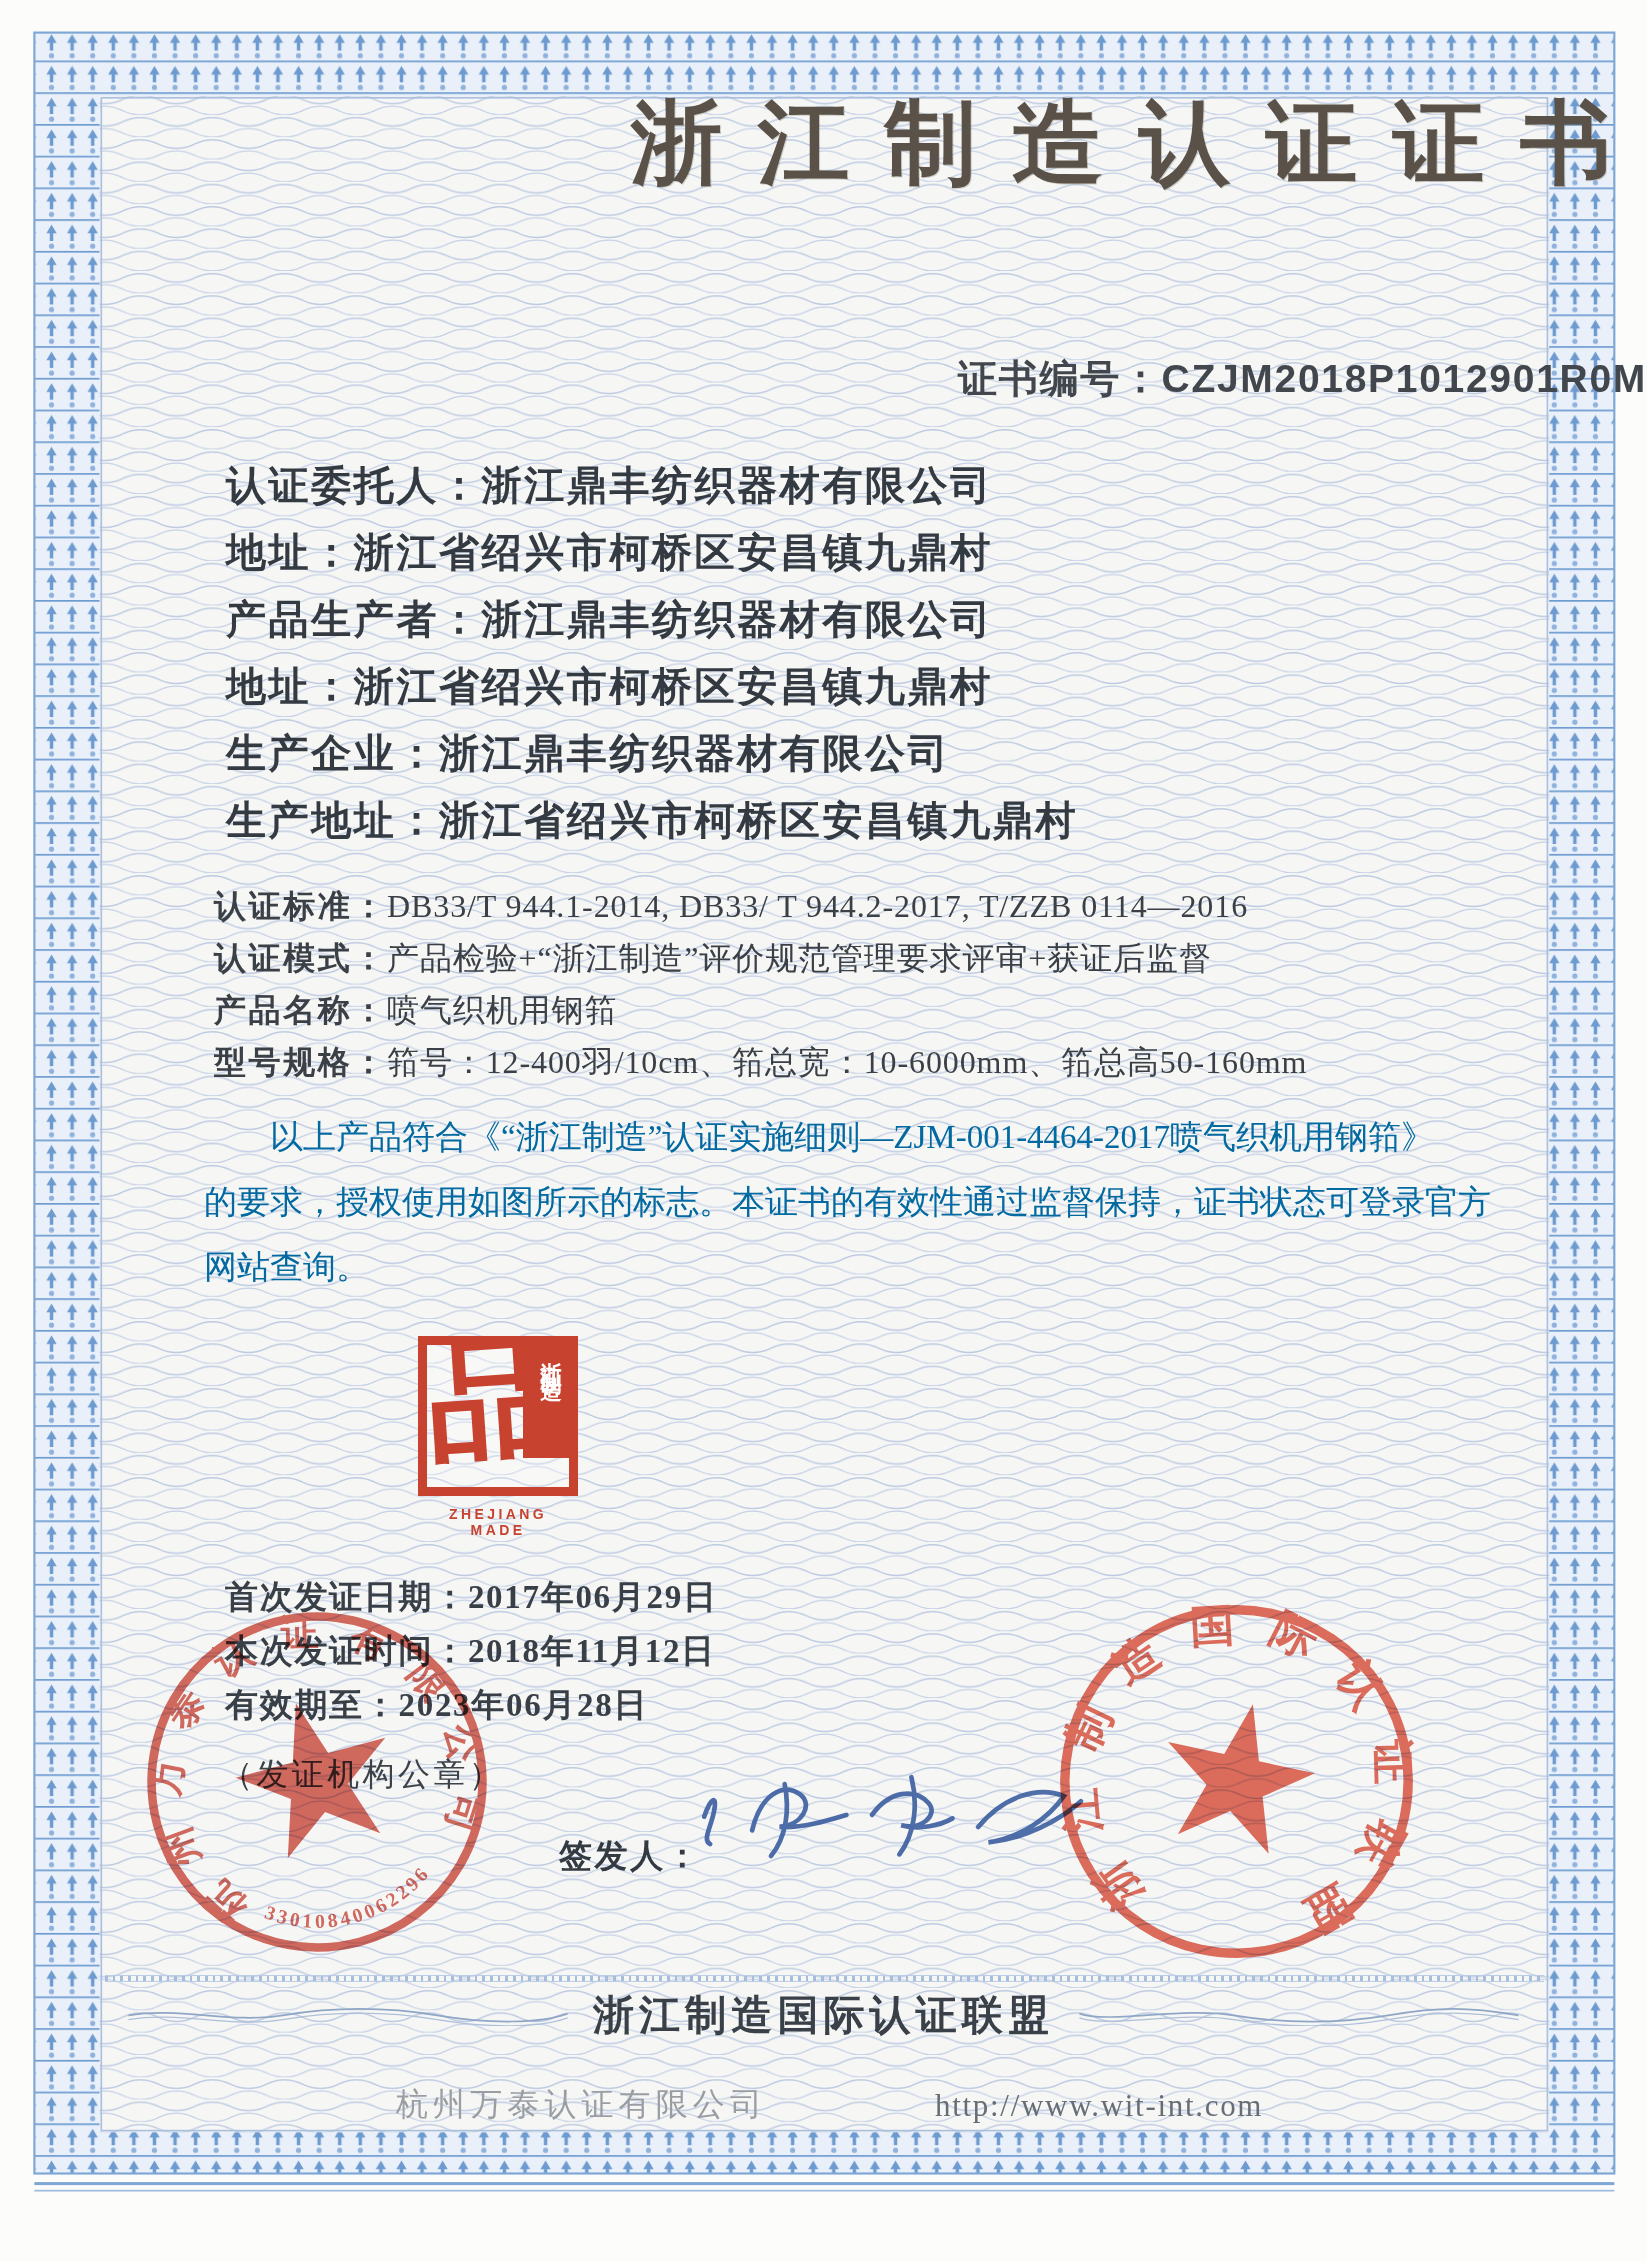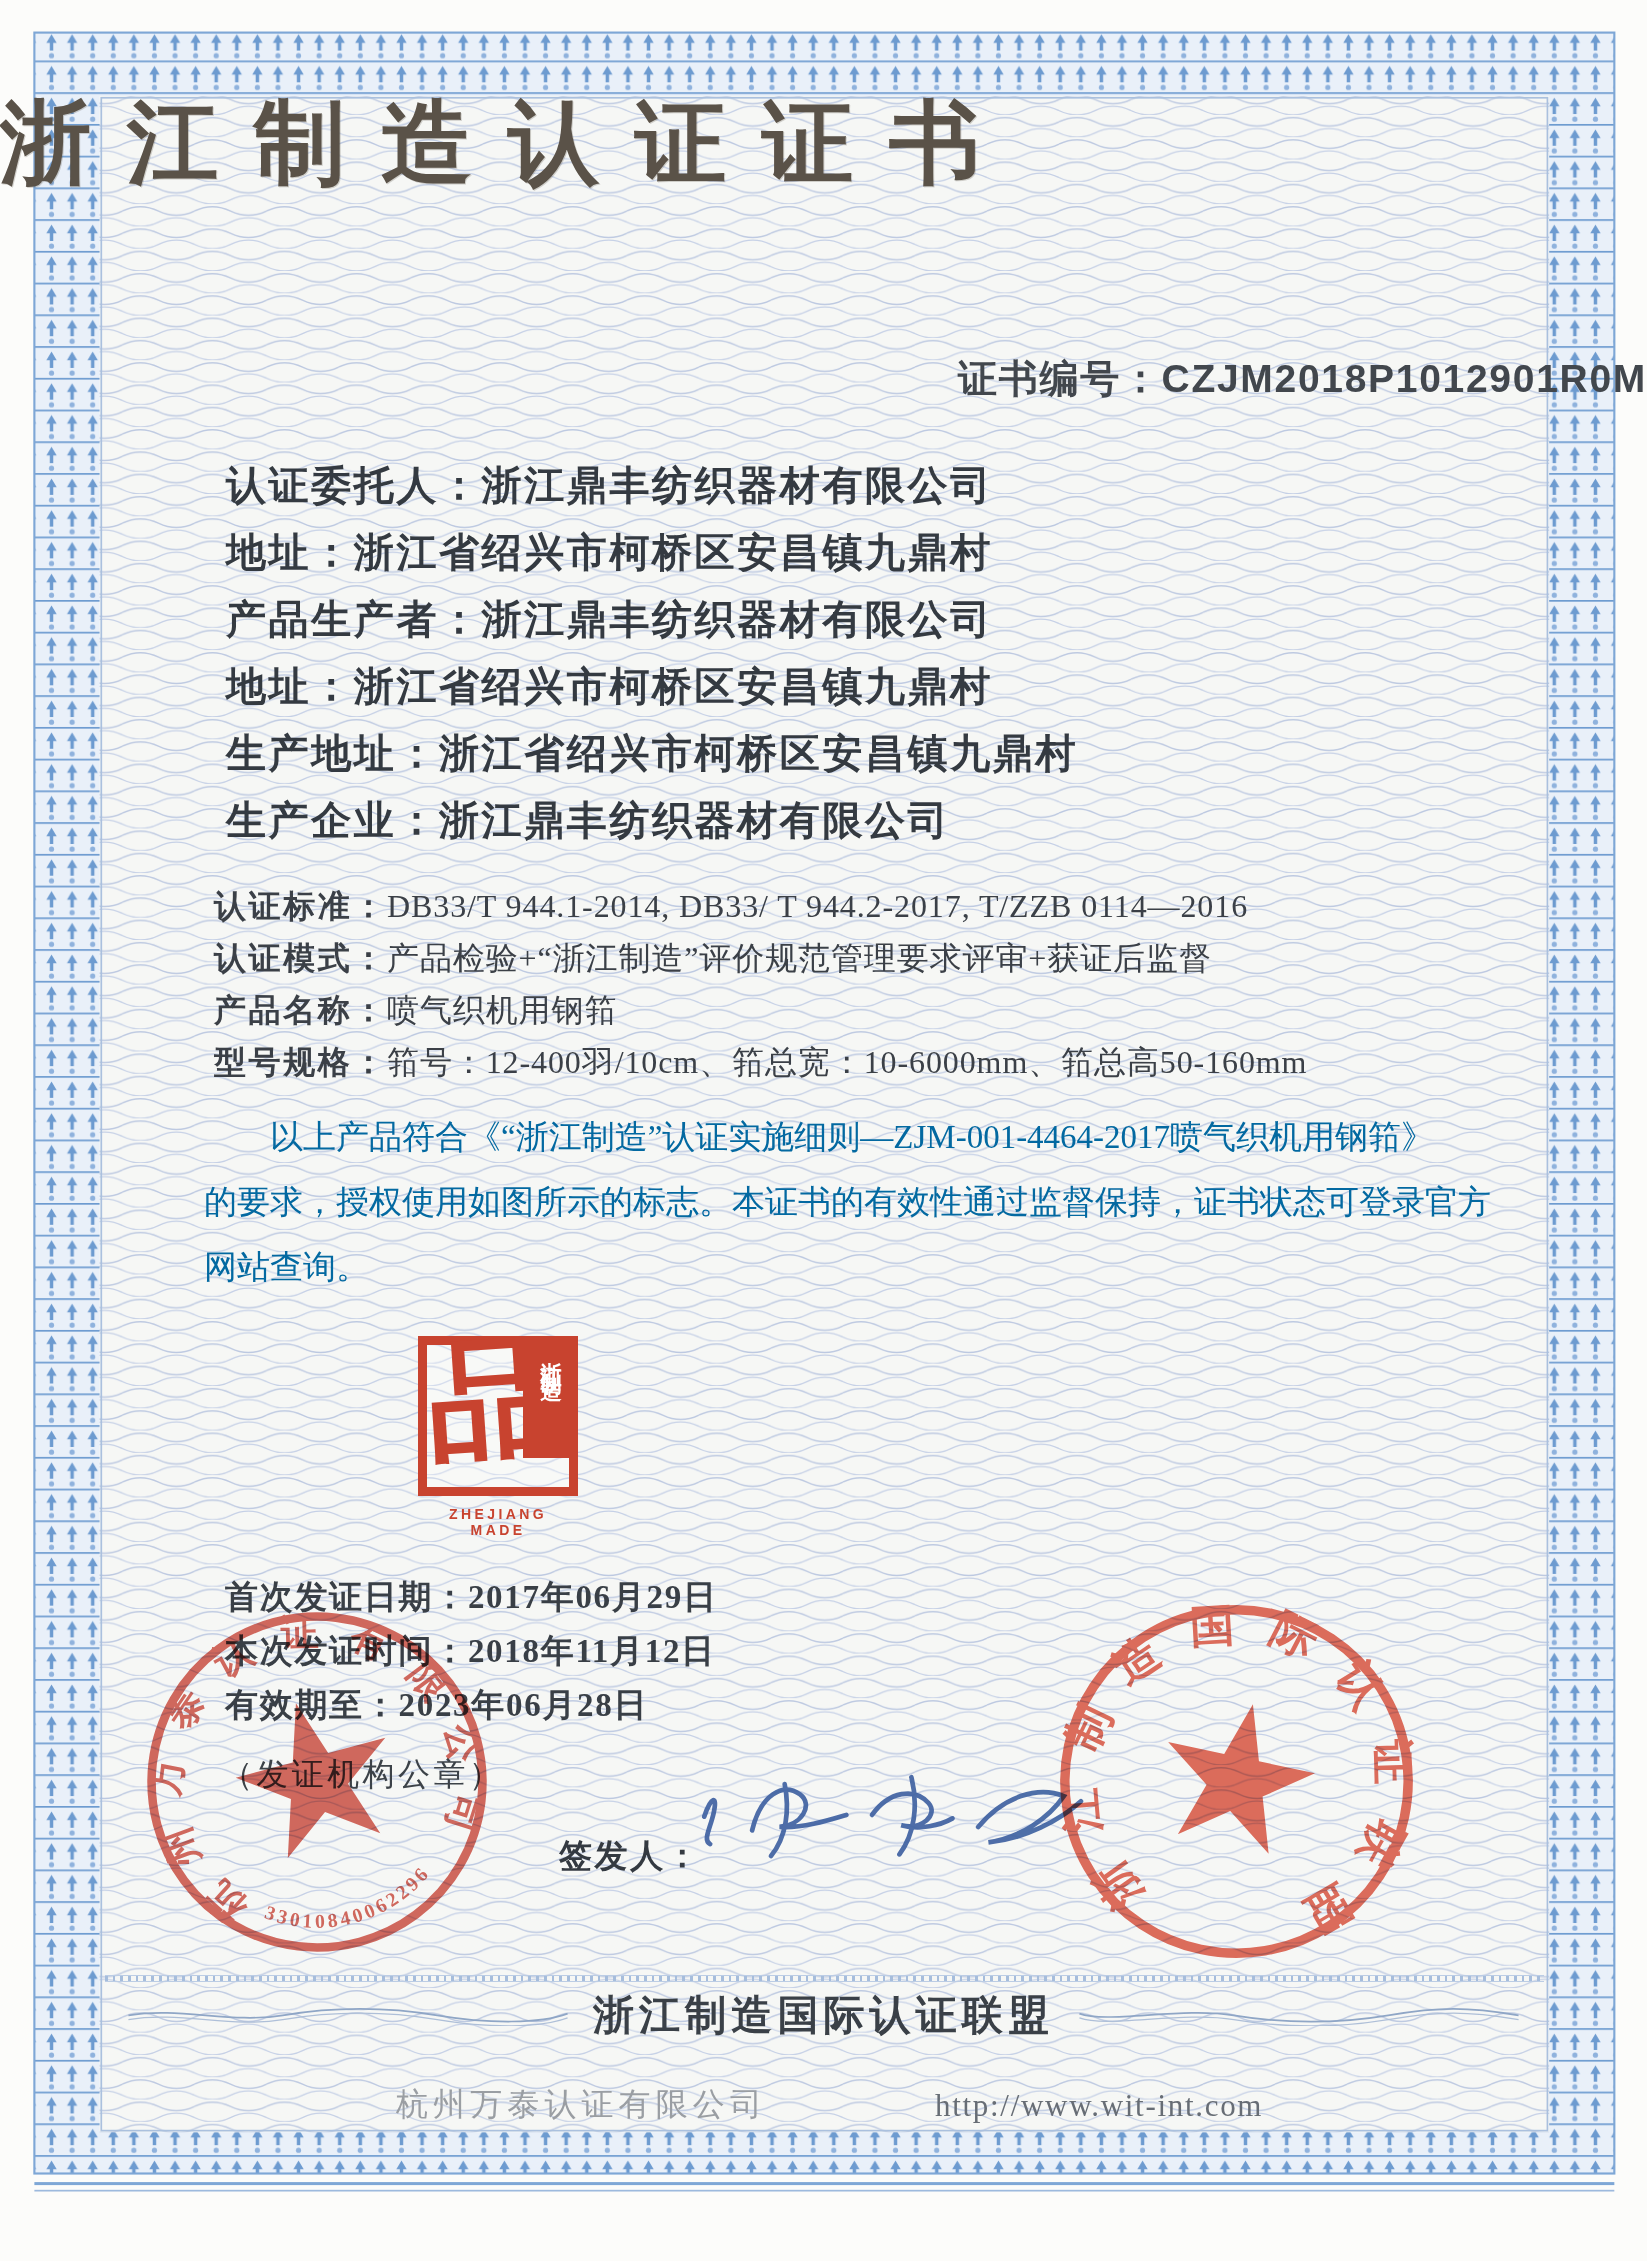--- a/index.html
+++ b/index.html
@@ -1,21 +1,21 @@
 <!DOCTYPE html>
 <html style="font-size:13.7px"><head>
 <meta charset="utf-8">
 <style>
   * { margin:0; padding:0; box-sizing:border-box; }
   body { background:#e8e8e8; font-family:"Liberation Serif", serif; }
   .page { position:relative; width:1647px; height:2261px; background:#fcfcfa; overflow:hidden; margin:0 auto; }
   .abs { position:absolute; }
 
   
-  .title { top:82px; left:0; width:100%; text-align:left; font-size:91px; font-weight:bold;
+  .title { top:82px; left:0; width:100%; text-align:right; font-size:91px; font-weight:bold;
            letter-spacing:36px; color:#5a5248; font-family:"Liberation Serif", serif;
            text-shadow:0.9px 0.9px 0 rgba(90,82,72,.25); }
   .certline { top:352px; left:0; width:100%; text-align:right; font-size:39px; font-weight:bold;
               color:#42474d; font-family:"Liberation Sans", sans-serif; letter-spacing:1.7px; }
   .fields { top:458px; left:226px; }
   .fields .row { height:67px; font-size:40px; font-weight:bold; color:#343a41; letter-spacing:2.6px;
                  font-family:"Liberation Serif", serif; }
   .details { top:885px; left:214px; }
   .details .row { height:52px; font-size:32px; color:#3b4047; letter-spacing:0.9px; }
   .details .lbl { font-weight:bold; letter-spacing:2.6px; }
@@ -94,22 +94,22 @@
 
   <div class="abs certline">
     <span>证书编号：</span><span>CZJM2018P1012901R0M</span>
   </div>
 
   <div class="abs fields">
     <div class="row"><span>认证委托人：</span><span>浙江鼎丰纺织器材有限公司</span></div>
     <div class="row"><span>地址：</span><span>浙江省绍兴市柯桥区安昌镇九鼎村</span></div>
     <div class="row"><span>产品生产者：</span><span>浙江鼎丰纺织器材有限公司</span></div>
     <div class="row"><span>地址：</span><span>浙江省绍兴市柯桥区安昌镇九鼎村</span></div>
+    <div class="row"><span>生产企业：</span><span>浙江鼎丰纺织器材有限公司</span></div>
     <div class="row"><span>生产地址：</span><span>浙江省绍兴市柯桥区安昌镇九鼎村</span></div>
-    <div class="row"><span>生产企业：</span><span>浙江鼎丰纺织器材有限公司</span></div>
   </div>
 
   <div class="abs details">
     <div class="row"><span class="lbl">认证标准：</span><span>DB33/T 944.1-2014, DB33/ T 944.2-2017, T/ZZB 0114—2016</span></div>
     <div class="row"><span class="lbl">认证模式：</span><span>产品检验+“浙江制造”评价规范管理要求评审+获证后监督</span></div>
     <div class="row"><span class="lbl">产品名称：</span><span>喷气织机用钢筘</span></div>
     <div class="row"><span class="lbl">型号规格：</span><span>筘号：12-400羽/10cm、筘总宽：10-6000mm、筘总高50-160mm</span></div>
   </div>
 
   <div class="abs statement">

